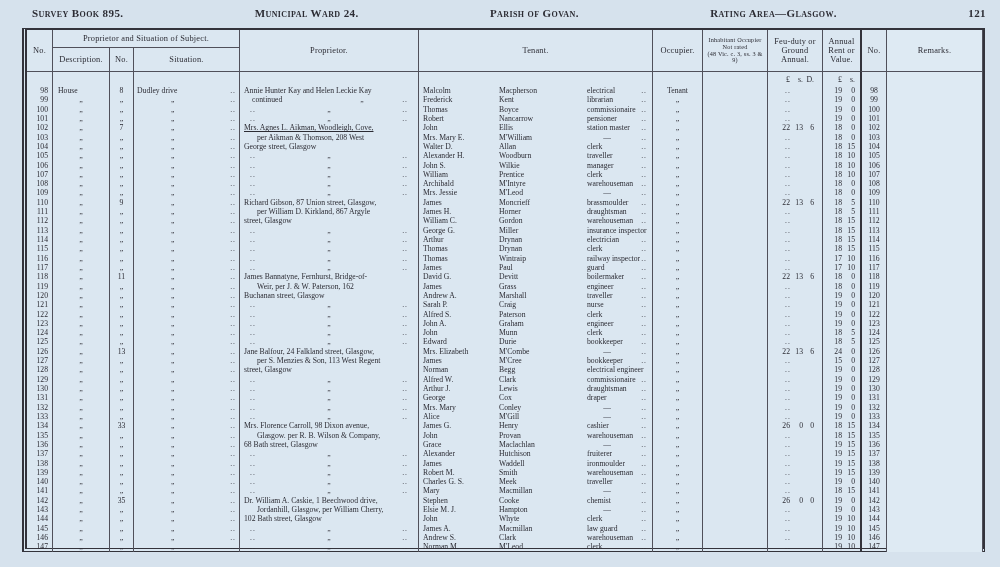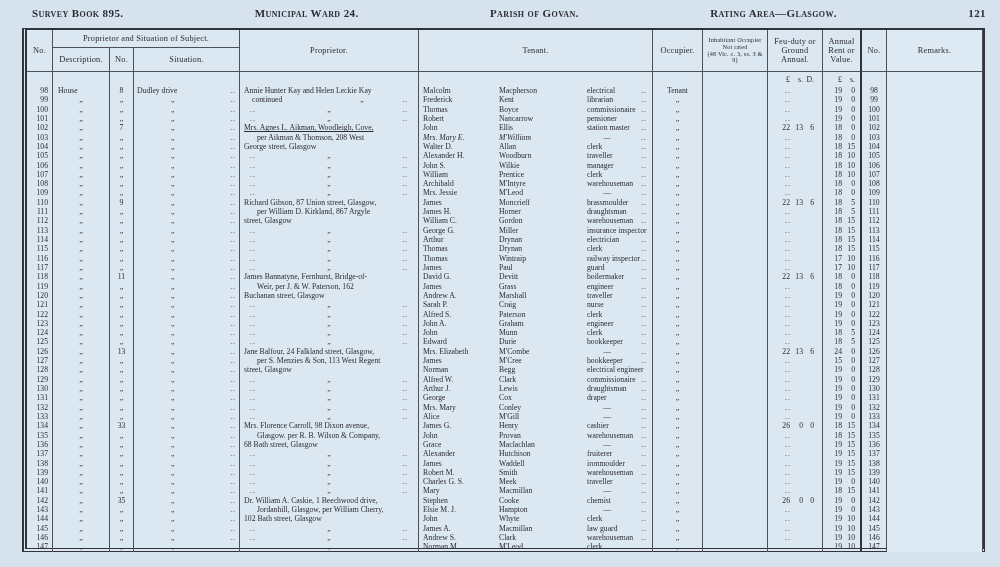--- a/index.html
+++ b/index.html
@@ -282,21 +282,21 @@
     <div class="c no2" style="grid-area: 8 / 11;">102</div>
     <div class="c rem" style="grid-area: 8 / 12;"></div>
     <div class="c noL" style="grid-area: 9 / 1;">103</div>
     <div class="c dit" style="grid-area: 9 / 2;">„</div>
     <div class="c dit" style="grid-area: 9 / 3;">„</div>
     <div class="c sit isdit" style="grid-area: 9 / 4;">
       <span class="st">„</span>
       <span class="sd dots">..</span>
     </div>
     <div class="c prop p1" style="grid-area: 9 / 5;">per Aikman &amp; Thomson, 208 West</div>
-    <div class="c ten" style="grid-area: 9 / 6; font-style: italic;">
+    <div class="c ten" style="grid-area: 9 / 6;">
       <span class="tg">Mrs. Mary E.</span>
       <span class="tsu">M'William</span>
       <span class="toc dash">—</span>
       <span class="tdots dots">..</span>
     </div>
     <div class="c dit" style="grid-area: 9 / 7;">„</div>
     <div class="c " style="grid-area: 9 / 8;"></div>
     <div class="c feu empty" style="grid-area: 9 / 9;">
       <span class="dots">..</span>
     </div>

